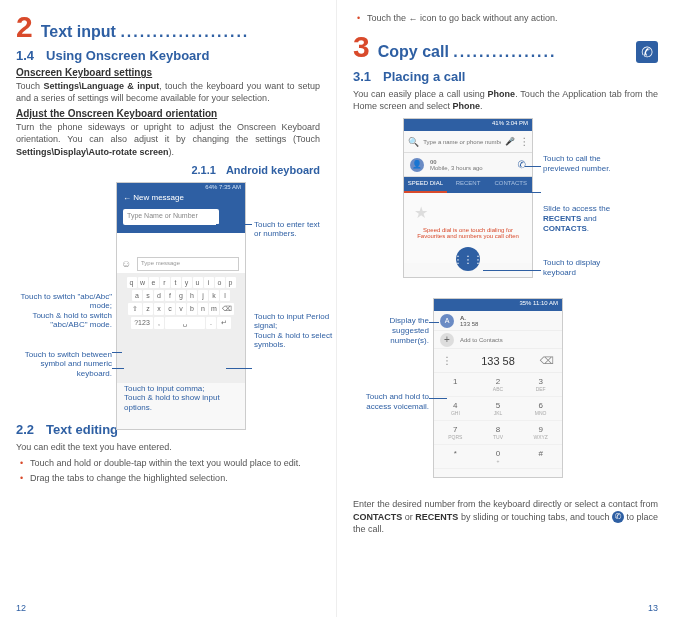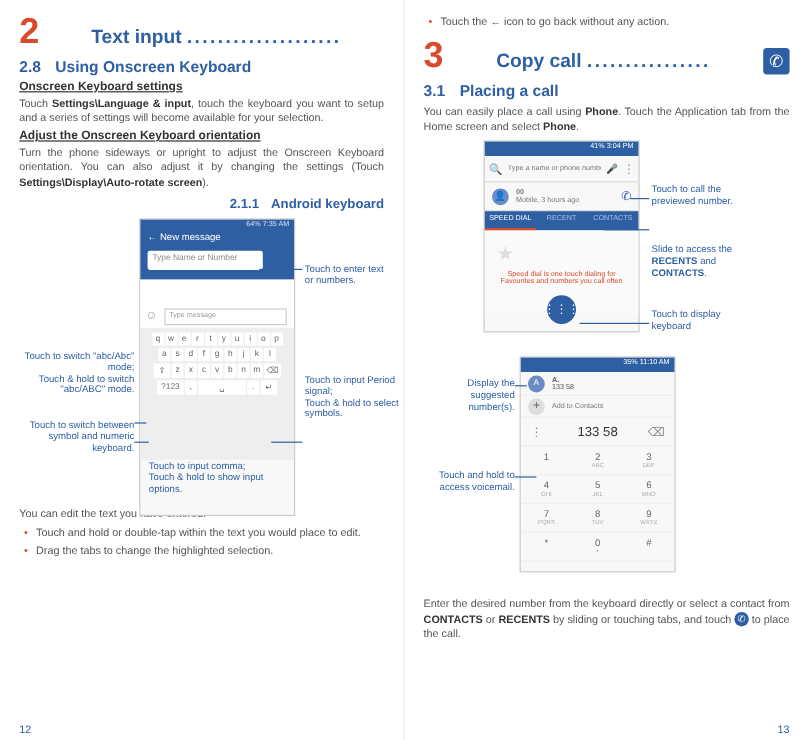--- a/index.html
+++ b/index.html
@@ -29,21 +29,21 @@
   .pn-right { right: 16px; }
 
   
   .chapter-row { display: flex; align-items: baseline; gap: 8px; margin-bottom: 6px;}
   .chapter-num {
     font-size: 30px; font-weight: bold; color: #d94a2b;
     line-height: 1;
   }
   .chapter-title {
     font-size: 16px; font-weight: bold; color: #2e5fa3;
-    flex: 1; white-space: nowrap; overflow: hidden; text-align: center;
+    flex: 1; white-space: nowrap; overflow: hidden;
   }
   .dots { letter-spacing: 2px; }
   .phone-icon {
     width: 22px; height: 22px; background: #2e5fa3; border-radius: 3px;
     display: inline-flex; align-items: center; justify-content: center;
     color: #fff; font-size: 14px;
   }
   .h2 { font-size: 13px; font-weight: bold; color: #2e5fa3; margin: 4px 0 4px 0;}
   .h2 .secnum { margin-right: 12px; }
   .h3 {
@@ -139,21 +139,21 @@
 
   <div class="chapter-row">
     <div class="chapter-num">2</div>
     <div class="chapter-title">
       <span>Text input</span>
       <span class="dots">....................</span>
     </div>
   </div>
 
   <div class="h2">
-    <span class="secnum">2.8</span><span>Using Onscreen Keyboard</span>
+    <span class="secnum">1.4</span><span>Using Onscreen Keyboard</span>
   </div>
 
   <div class="h3">Onscreen Keyboard settings</div>
   <div class="body">
     <span>Touch </span><b>Settings\Language &amp; input</b><span>, touch the keyboard you want to setup and a series of settings will become available for your selection.</span>
   </div>
 
   <div class="h3">Adjust the Onscreen Keyboard orientation</div>
   <div class="body">
     <span>Turn the phone sideways or upright to adjust the Onscreen Keyboard orientation. You can also adjust it by changing the settings (Touch </span><b>Settings\Display\Auto-rotate screen</b><span>).</span>
@@ -236,20 +236,23 @@
     <div class="callout" style="left:0px; top:110px; width:96px; text-align:right;">
       <span>Touch to switch "abc/Abc" mode;</span><br>
       <span>Touch &amp; hold to switch "abc/ABC" mode.</span>
     </div>
     <div class="callout-line" style="left:96px; top:170px; width:10px;"></div>
 
     <div class="callout" style="left:0px; top:168px; width:96px; text-align:right;">Touch to switch between symbol and numeric keyboard.</div>
     <div class="callout-line" style="left:96px; top:186px; width:12px;"></div>
   </div>
 
+  <div class="h2">
+    <span class="secnum">2.2</span><span>Text editing</span>
+  </div>
   <div class="body">You can edit the text you have entered.</div>
   <ul class="bullets">
     <li>Touch and hold or double-tap within the text you would place to edit.</li>
     <li>Drag the tabs to change the highlighted selection.</li>
   </ul>
 
   <div class="page-num pn-left">12</div>
 </div>
 
 <div class="page">

